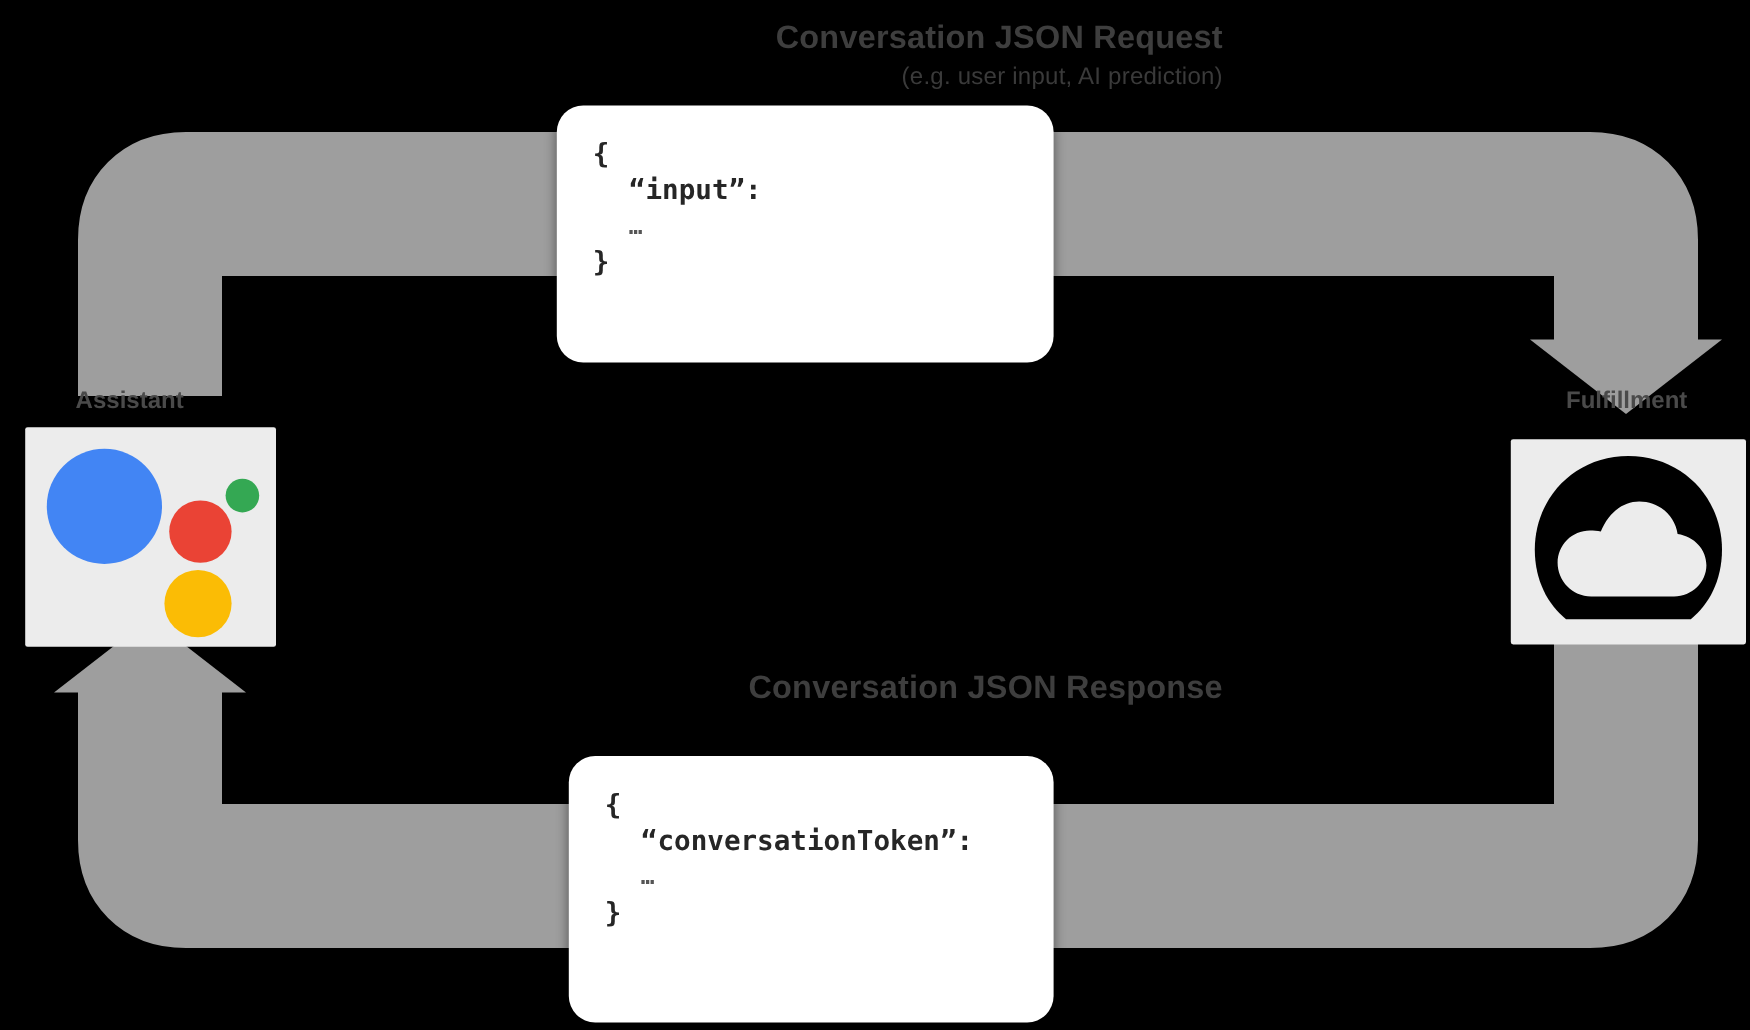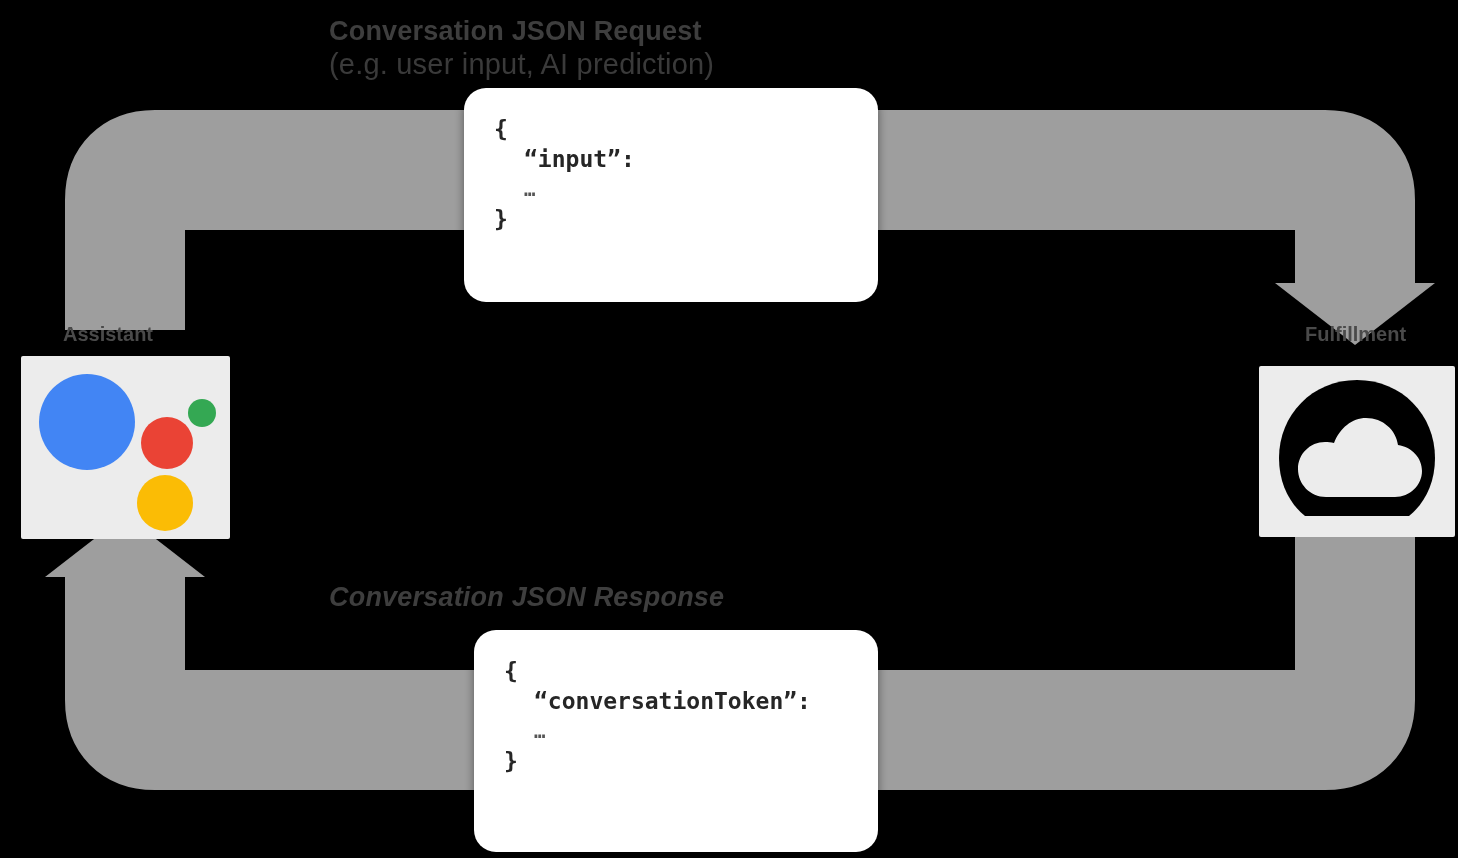--- a/index.html
+++ b/index.html
@@ -21,43 +21,43 @@
   .arrow-layer {
     position: absolute;
     left: 0; top: 0;
     width: 1458px; height: 858px;
     pointer-events: none;
   }
 
   
   .flow-label {
     position: absolute;
-    text-align: left;
+    text-align: right;
     color: #3c3c3c;
     font-family: "Liberation Sans", sans-serif;
     letter-spacing: 0.2px;
     white-space: nowrap;
   }
   .flow-label .ttl {
     display: block;
     font-size: 27px;
     font-weight: 700;
     line-height: 34px;
     color: #3e3e3e;
   }
   .flow-label .sub {
     display: block;
-    font-size: 29px;
+    font-size: 20px;
     font-weight: 400;
     line-height: 32px;
     color: #3a3a3a;
   }
 
   #label-request  { left: 329px; top: 14px;  width: 690px; }
-  #label-response { left: 329px; top: 580px; width: 690px; font-style: italic; }
+  #label-response { left: 329px; top: 556px; width: 690px; }
 
   
   .json-card {
     position: absolute;
     background: #ffffff;
     border-radius: 22px;
     box-shadow: 0 3px 10px rgba(0,0,0,0.45);
     padding: 26px 30px 26px 30px;
     font-family: "DejaVu Sans Mono", "Liberation Mono", monospace;
     font-size: 23px;

